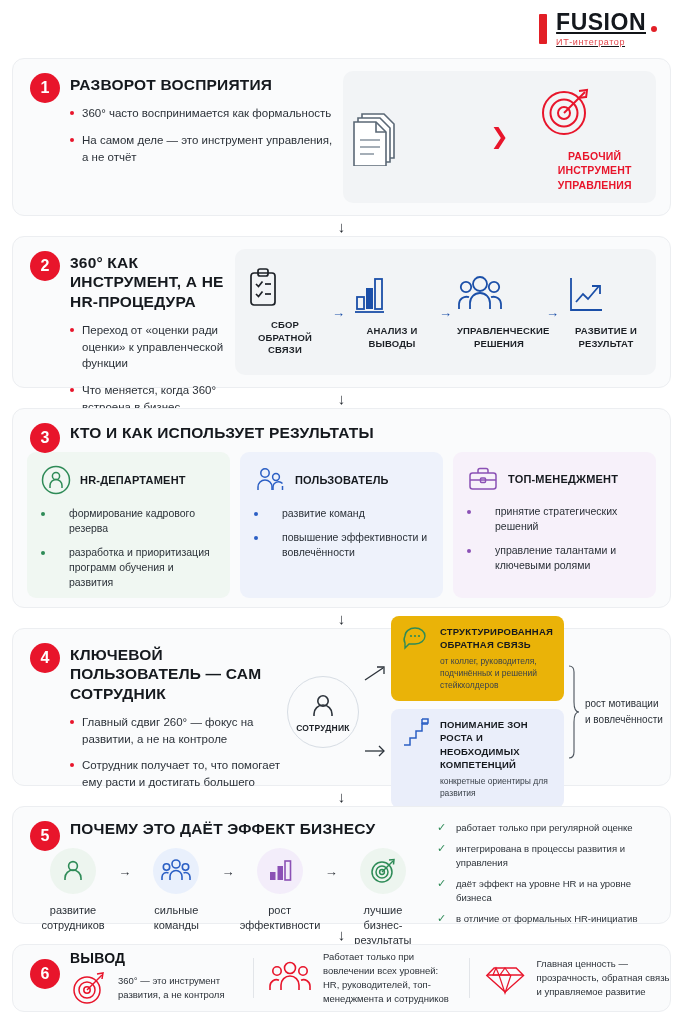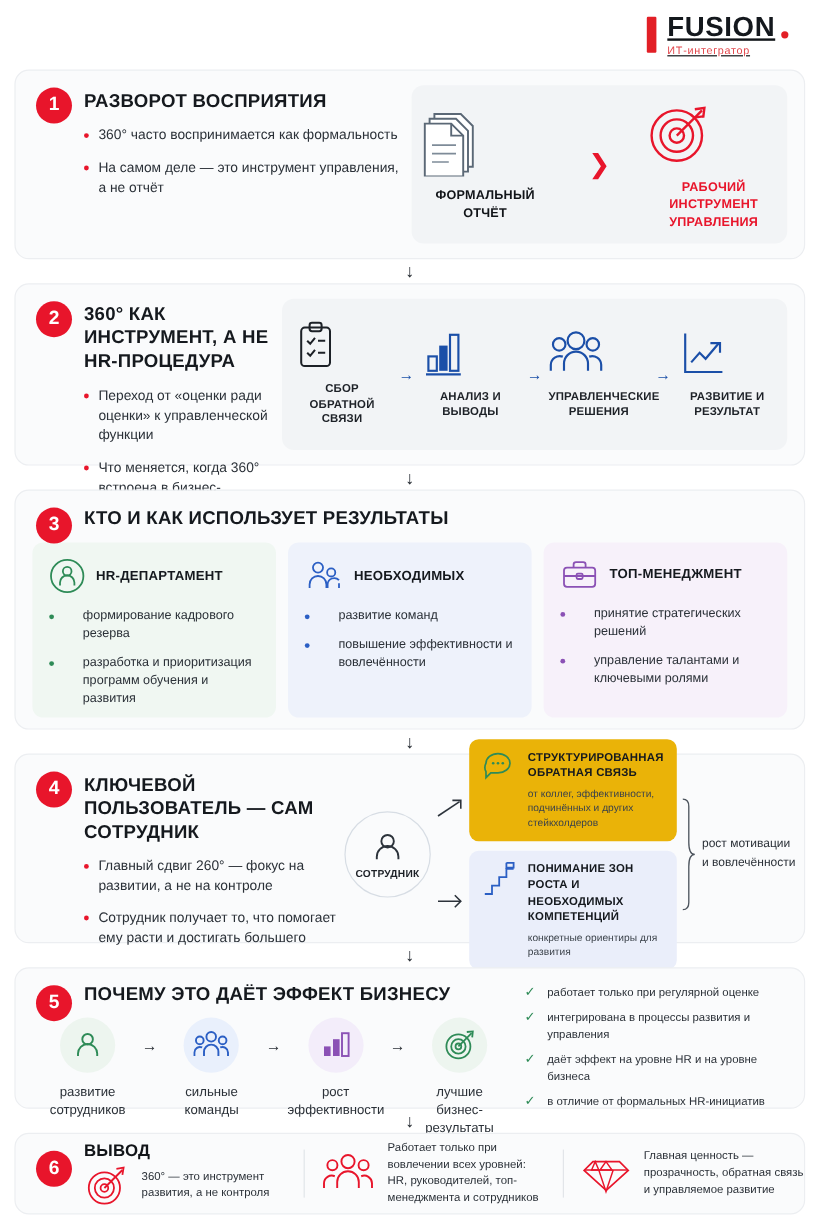--- a/index.html
+++ b/index.html
@@ -176,21 +176,20 @@
           <svg width="62" height="58" viewBox="0 0 62 58">
             <path d="M18 6 h22 l10 10 v34 h-32 z" fill="#fff" stroke="#5b6876" stroke-width="1.6"></path>
             <path d="M14 10 h22 l10 10 v34 h-32 z" fill="#fff" stroke="#5b6876" stroke-width="1.6"></path>
             <path d="M10 14 h22 l10 10 v34 h-32 z" fill="#fff" stroke="#5b6876" stroke-width="1.6"></path>
             <path d="M32 14 v10 h10" fill="none" stroke="#5b6876" stroke-width="1.6"></path>
             <line x1="16" y1="32" x2="36" y2="32" stroke="#7e8b98" stroke-width="1.4"></line>
             <line x1="16" y1="39" x2="36" y2="39" stroke="#7e8b98" stroke-width="1.4"></line>
             <line x1="16" y1="46" x2="30" y2="46" stroke="#7e8b98" stroke-width="1.4"></line>
           </svg>
         </span>
-        <div class="cmp-label">ФОРМАЛЬНЫЙ ОТЧЁТ</div>
       </div>
       <div class="gt">❯</div>
       <div class="cmp-item">
         <span>
           <svg width="62" height="58" viewBox="0 0 62 58">
             <circle cx="29" cy="31" r="21" fill="none" stroke="#e8152b" stroke-width="2"></circle>
             <circle cx="29" cy="31" r="13.5" fill="none" stroke="#e8152b" stroke-width="2"></circle>
             <circle cx="29" cy="31" r="6" fill="none" stroke="#e8152b" stroke-width="2"></circle>
             <path d="M29 31 L50 10" stroke="#e8152b" stroke-width="2" fill="none"></path>
             <path d="M44 9 l8 -1 l-1 8" fill="none" stroke="#e8152b" stroke-width="2"></path>
@@ -307,21 +306,21 @@
         <div class="card3-head">
           <span>
             <svg width="32" height="30" viewBox="0 0 32 30">
               <circle cx="11" cy="8" r="4.2" fill="none" stroke="#2b5fc4" stroke-width="1.5"></circle>
               <circle cx="22" cy="12" r="3.4" fill="none" stroke="#2b5fc4" stroke-width="1.5"></circle>
               <path d="M4 25 v-3 a7 7 0 0 1 14 0 v3" fill="none" stroke="#2b5fc4" stroke-width="1.5"></path>
               <path d="M19 25 v-3 a5.5 5.5 0 0 1 9.5 -3.5" fill="none" stroke="#2b5fc4" stroke-width="1.5"></path>
               <path d="M28.5 25 v-4" fill="none" stroke="#2b5fc4" stroke-width="1.5"></path>
             </svg>
           </span>
-          <span class="card3-title">НЕОБХОДИМЫХ</span>
+          <span class="card3-title">ПОЛЬЗОВАТЕЛЬ</span>
         </div>
         <div class="c3-bullet blue">
           <span class="dot"></span>
           <span>развитие команд</span>
         </div>
         <div class="c3-bullet blue">
           <span class="dot"></span>
           <span>повышение эффективности и вовлечённости</span>
         </div>
       </div>
@@ -398,21 +397,21 @@
             <span>
               <svg width="28" height="26" viewBox="0 0 28 26">
                 <path d="M3 11 a10 8 0 0 1 20 0 a10 8 0 0 1 -10 8 h-6 l-4 4 v-5 a9 8 0 0 1 0 -7 z" fill="none" stroke="#2e8b57" stroke-width="1.4"></path>
                 <circle cx="9" cy="11" r="1.1" fill="#2e8b57"></circle>
                 <circle cx="13" cy="11" r="1.1" fill="#2e8b57"></circle>
                 <circle cx="17" cy="11" r="1.1" fill="#2e8b57"></circle>
               </svg>
             </span>
             <div>
               <div class="kbox-title">СТРУКТУРИРОВАННАЯ ОБРАТНАЯ СВЯЗЬ</div>
-              <div class="kbox-sub">от коллег, эффективности, подчинённых и других стейкхолдеров</div>
+              <div class="kbox-sub">от коллег, руководителя, подчинённых и решений стейкхолдеров</div>
             </div>
           </div>
         </div>
         <div class="kbox blue">
           <div class="kbox-row">
             <span>
               <svg width="28" height="30" viewBox="0 0 28 30">
                 <path d="M2 27 h6 v-7 h6 v-7 h6 v-7 h6" fill="none" stroke="#2b5fc4" stroke-width="1.5"></path>
                 <line x1="20" y1="6" x2="20" y2="1" stroke="#2b5fc4" stroke-width="1.5"></line>
                 <path d="M20 1 h6 v4 h-6" fill="none" stroke="#2b5fc4" stroke-width="1.5"></path>

